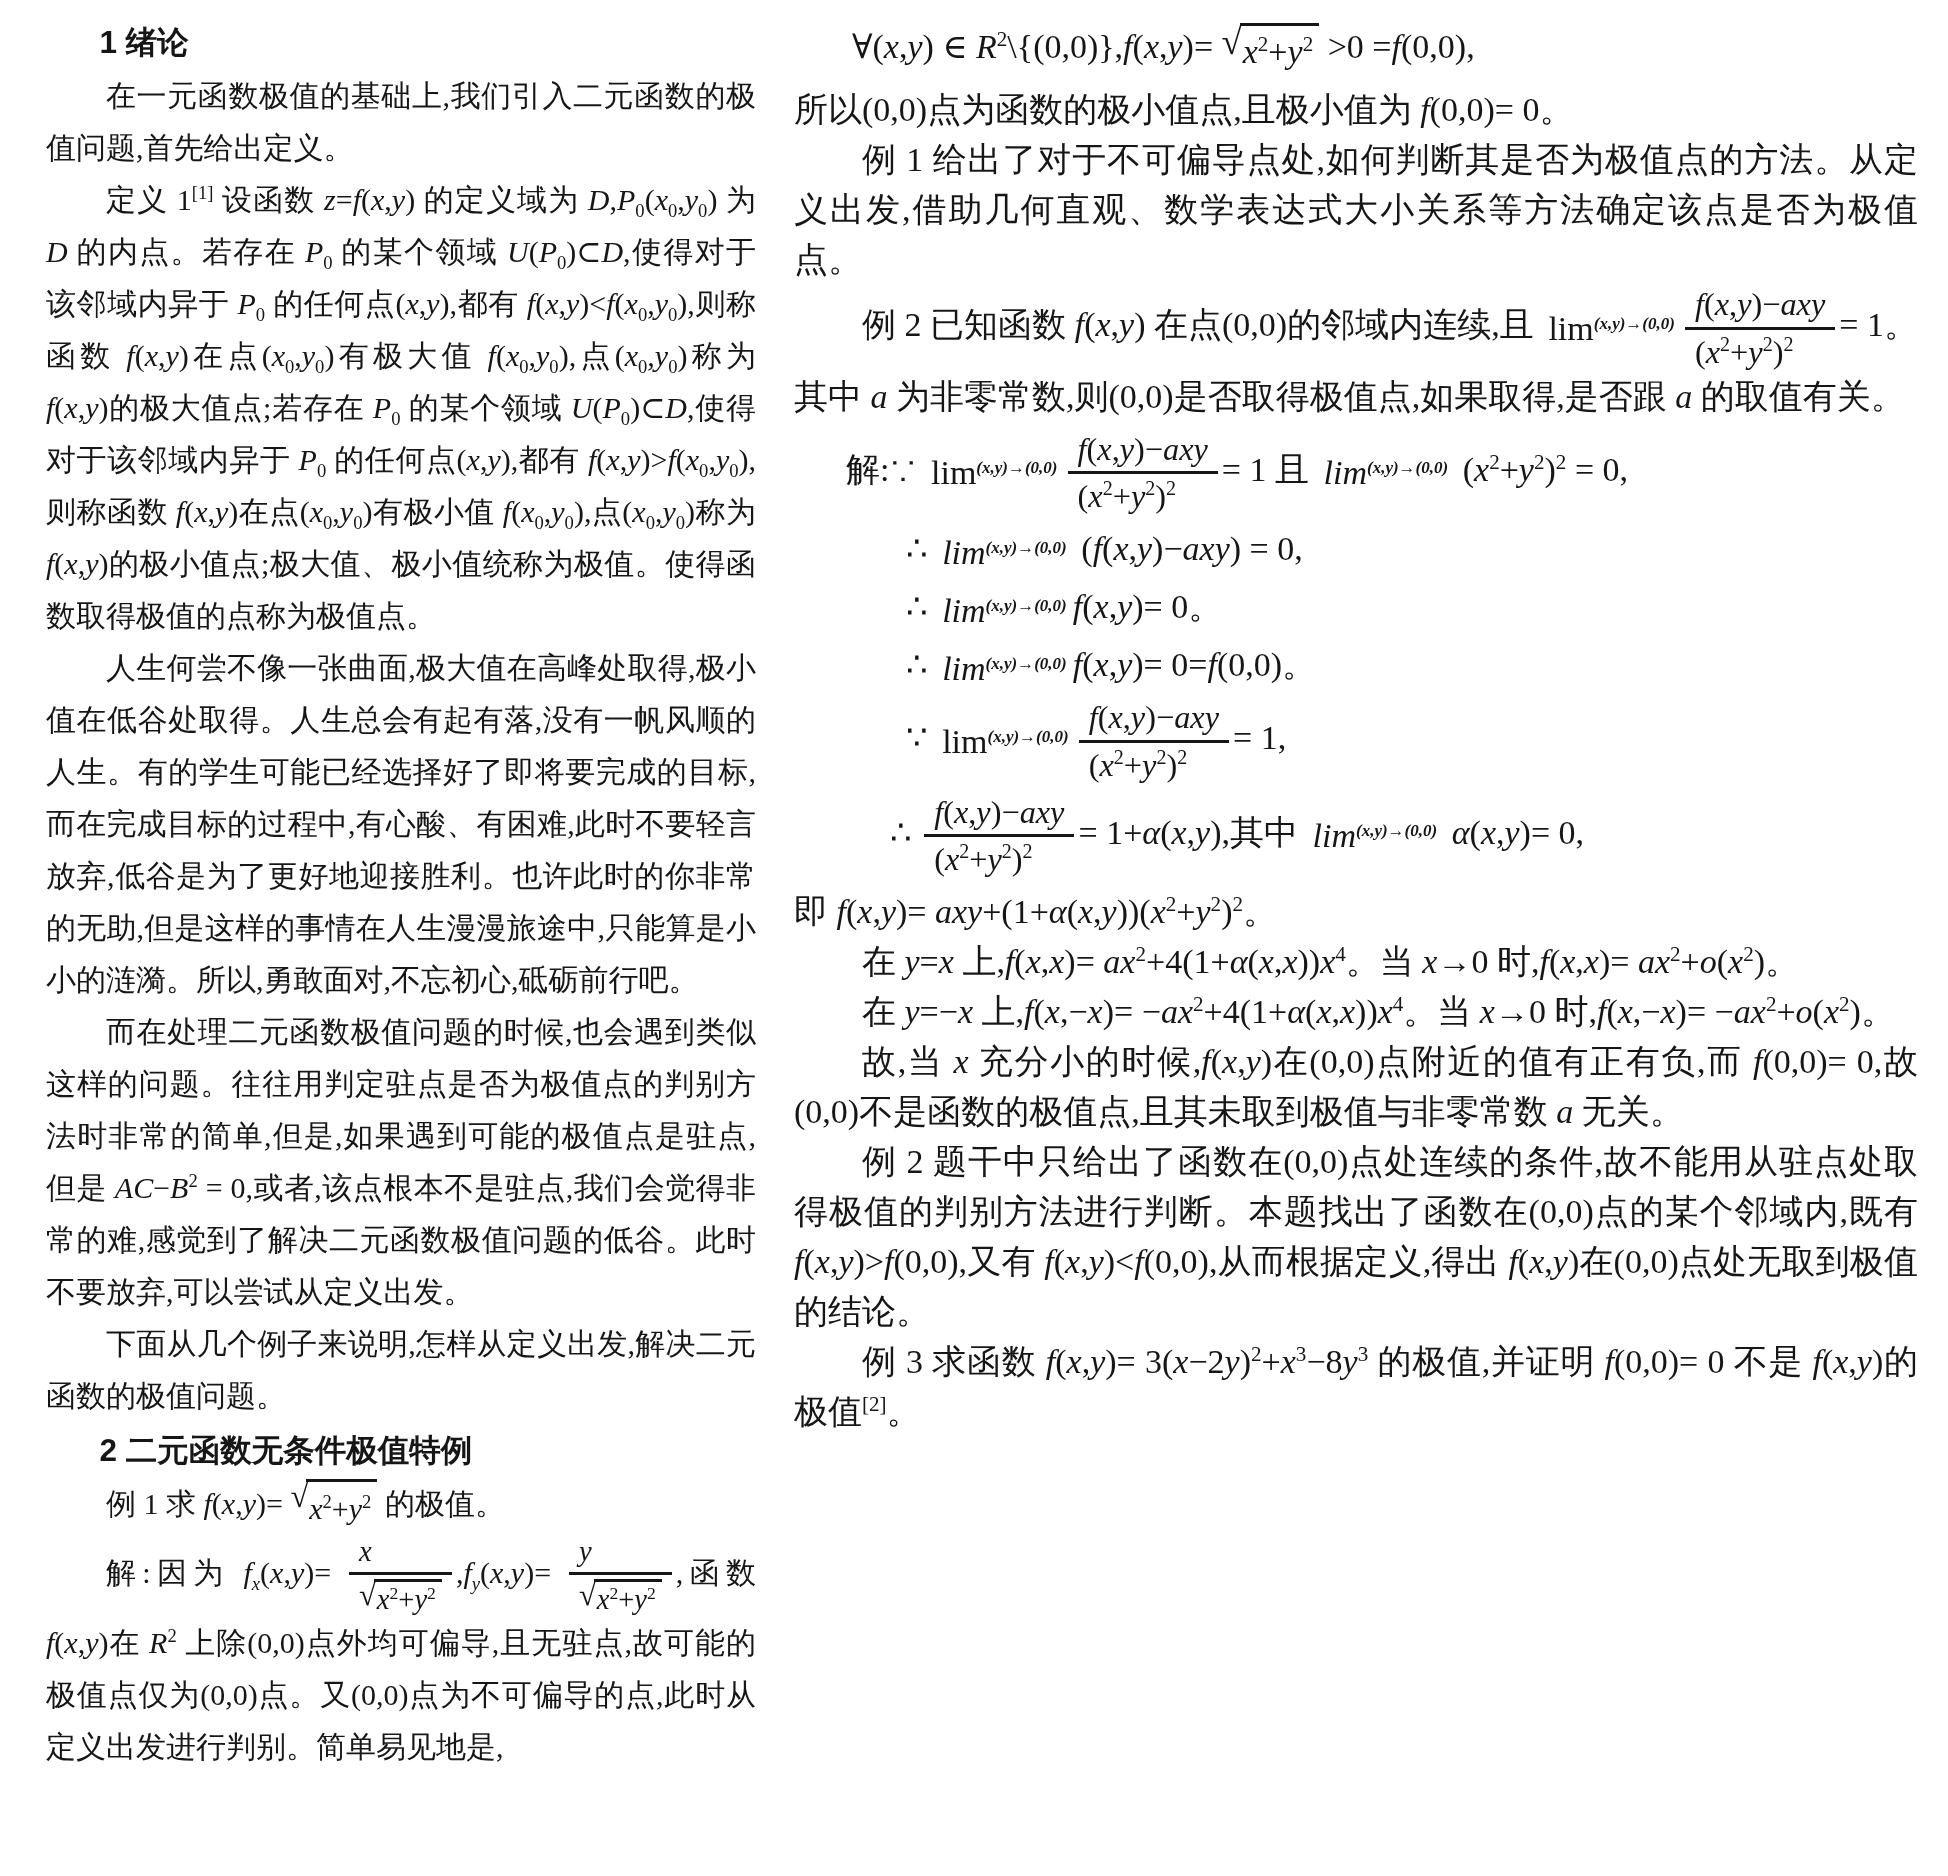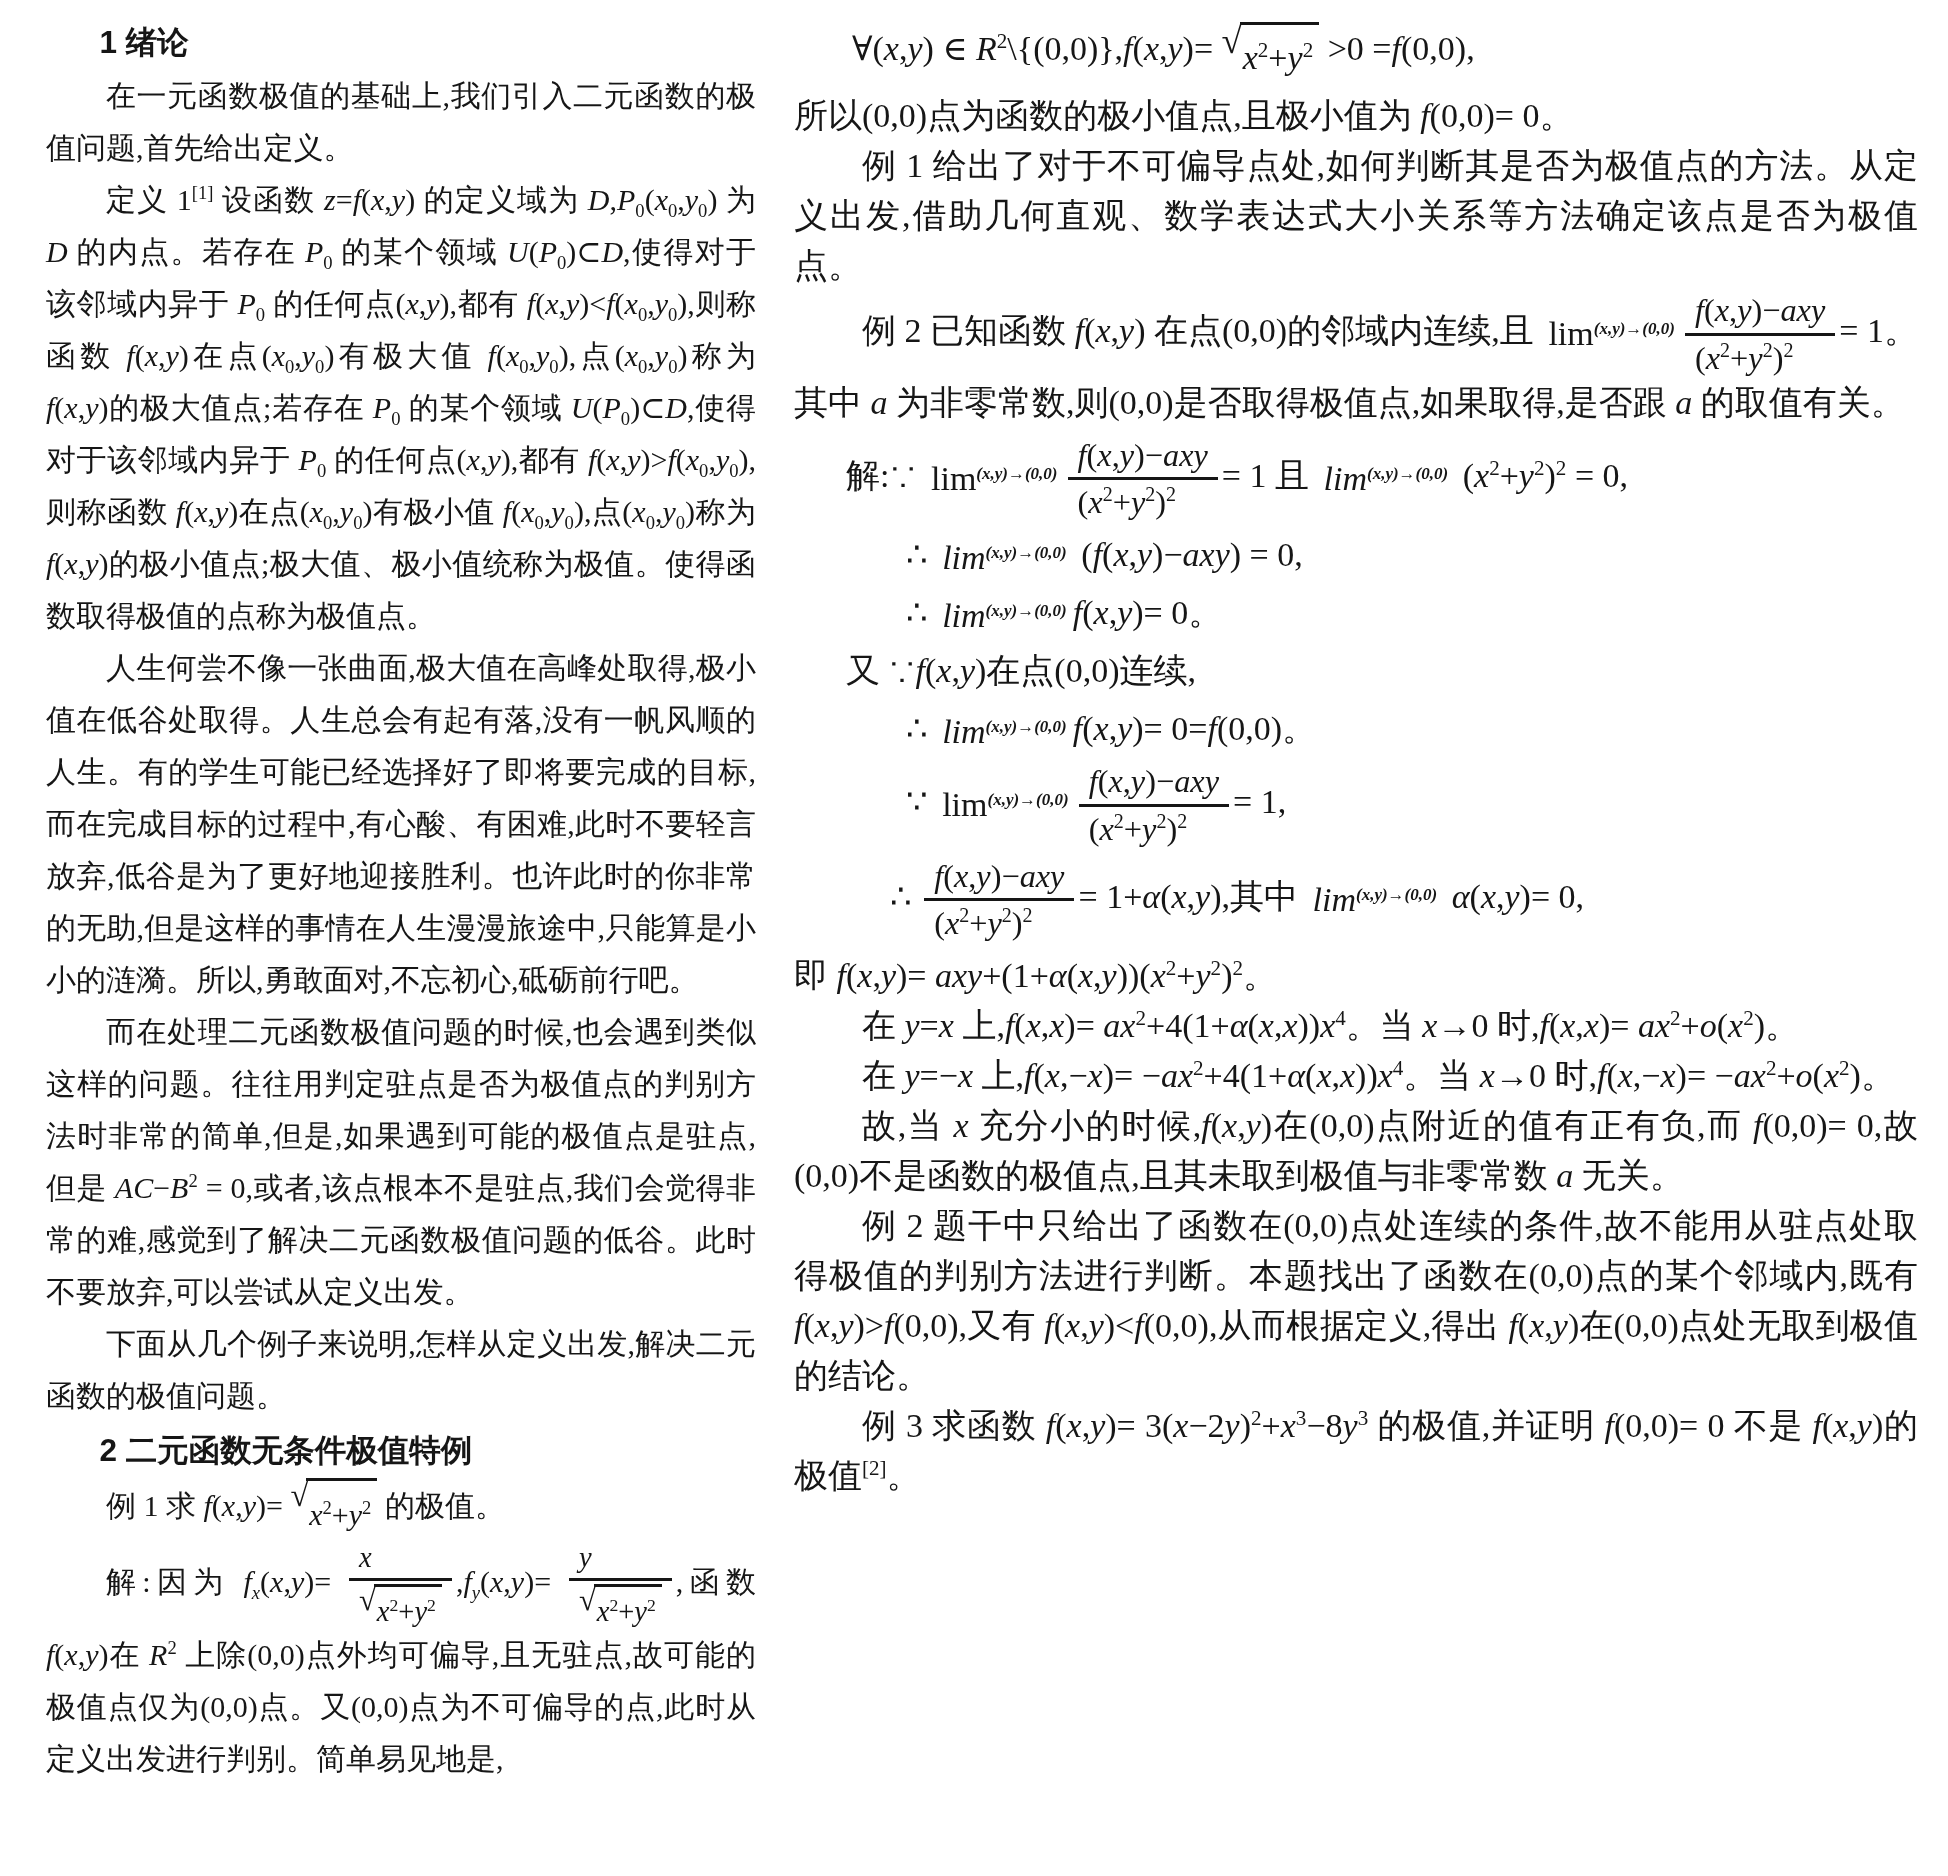--- a/index.html
+++ b/index.html
@@ -24,21 +24,21 @@
   sub{font-size:0.62em;vertical-align:sub;line-height:0;}
   .frac,.lim,.sqrt,.num,.den,.vinc{text-indent:0;}
   .frac{
     display:inline-block;vertical-align:middle;text-align:left;
     line-height:1.2;font-size:0.95em;margin:0 4px;
   }
   .num{display:block;border-bottom:3px solid currentColor;padding:0 10px 3px;}
   .den{display:block;padding:3px 10px 0;}
   .sqrt{display:inline-flex;align-items:flex-start;white-space:nowrap;vertical-align:middle;}
   .rad{font-style:normal;font-size:1.08em;line-height:1.05;margin-right:-2px;}
-  .vinc{border-top:3px solid currentColor;padding:8px 6px 0 3px;}
+  .vinc{border-top:3px solid currentColor;padding:1px 6px 0 3px;}
   .lim{
     display:inline-flex;align-items:flex-start;
     vertical-align:middle;line-height:1.05;margin:0 6px;
   }
   .lim.ital .limop{font-style:italic;}
   .limunder{display:block;font-size:0.5em;font-style:italic;margin-top:4px;white-space:nowrap;font-weight:bold;}
 </style>
 </head>
 <body>
 
@@ -82,21 +82,20 @@
           <span class="limunder">(x,y)→(0,0)</span>
         </span><span> (</span><span class="mi">x</span><sup>2</sup><span>+</span><span class="mi">y</span><sup>2</sup><span>)</span><sup>2</sup><span> = 0,</span></div>
       <div class="disp" style="padding-left: 112px;"><span>∴ </span><span class="lim ital">
           <span class="limop">lim</span>
           <span class="limunder">(x,y)→(0,0)</span>
         </span><span> (</span><span class="mi">f</span><span>(</span><span class="mi">x</span><span>,</span><span class="mi">y</span><span>)−</span><span class="mi">axy</span><span>) = 0,</span></div>
       <div class="disp" style="padding-left: 112px;"><span>∴ </span><span class="lim ital">
           <span class="limop">lim</span>
           <span class="limunder">(x,y)→(0,0)</span>
         </span><span class="mi">f</span><span>(</span><span class="mi">x</span><span>,</span><span class="mi">y</span><span>)= 0。</span></div>
-      <div class="disp" style="padding-left: 52px;"><span>又 ∵</span><span class="mi">f</span><span>(</span><span class="mi">x</span><span>,</span><span class="mi">y</span><span>)在点(0,0)连续,</span></div>
       <div class="disp" style="padding-left: 112px;"><span>∴ </span><span class="lim ital">
           <span class="limop">lim</span>
           <span class="limunder">(x,y)→(0,0)</span>
         </span><span class="mi">f</span><span>(</span><span class="mi">x</span><span>,</span><span class="mi">y</span><span>)= 0=</span><span class="mi">f</span><span>(0,0)。</span></div>
       <div class="disp" style="padding-left: 112px;"><span>∵ </span><span class="lim">
           <span class="limop">lim</span>
           <span class="limunder">(x,y)→(0,0)</span>
         </span><span class="frac"><span class="num"><span class="mi">f</span><span>(</span><span class="mi">x</span><span>,</span><span class="mi">y</span><span>)−</span><span class="mi">axy</span></span><span class="den"><span>(</span><span class="mi">x</span><sup>2</sup><span>+</span><span class="mi">y</span><sup>2</sup><span>)</span><sup>2</sup></span></span><span>= 1,</span></div>
       <div class="disp" style="padding-left: 96px;"><span>∴ </span><span class="frac"><span class="num"><span class="mi">f</span><span>(</span><span class="mi">x</span><span>,</span><span class="mi">y</span><span>)−</span><span class="mi">axy</span></span><span class="den"><span>(</span><span class="mi">x</span><sup>2</sup><span>+</span><span class="mi">y</span><sup>2</sup><span>)</span><sup>2</sup></span></span><span>= 1+</span><span class="mi">α</span><span>(</span><span class="mi">x</span><span>,</span><span class="mi">y</span><span>),其中 </span><span class="lim ital">
           <span class="limop">lim</span>

